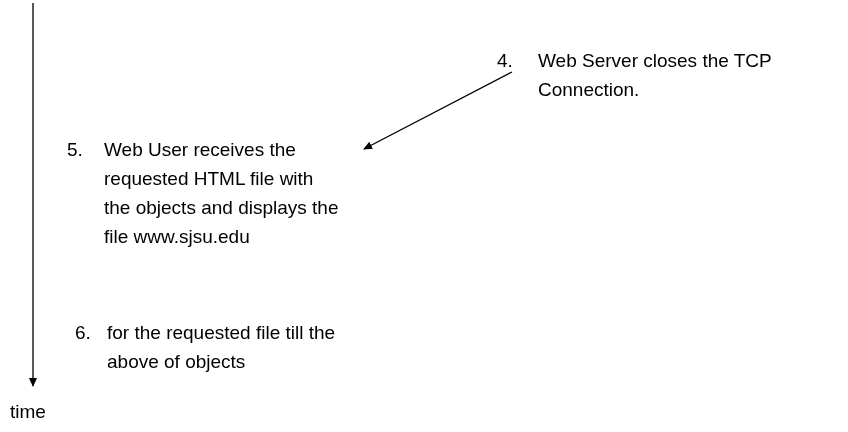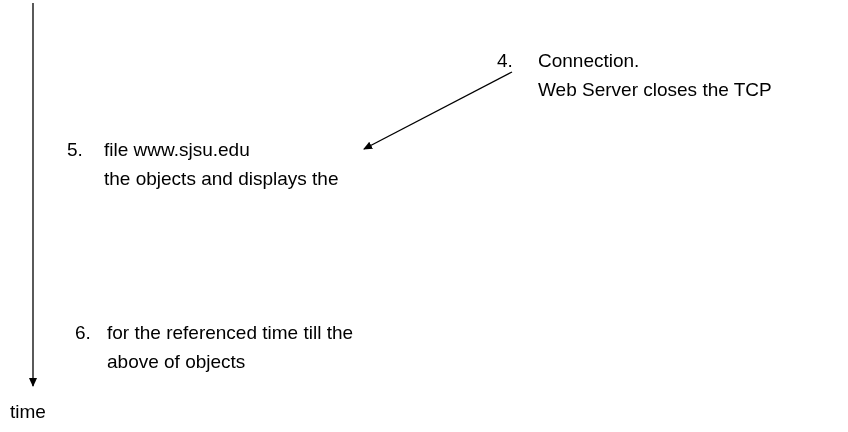--- a/index.html
+++ b/index.html
@@ -57,36 +57,38 @@
         <polygon points="0 0, 9 4, 0 8" fill="#000000"></polygon>
       </marker>
     </defs>
     <line x1="33" y1="3" x2="33" y2="386" stroke="#000000" stroke-width="1.3" marker-end="url(#ah)"></line>
     <line x1="512" y1="72" x2="364" y2="149" stroke="#000000" stroke-width="1.3" marker-end="url(#ah)"></line>
   </svg>
 
   <div class="step" id="step4">
     <span class="num">4.</span>
     <span class="lines">
+      <div>Web Server closes the TCP</div>
       <div>Connection.</div>
-      <div>Web Server closes the TCP</div>
     </span>
   </div>
 
   <div class="step" id="step5">
     <span class="num">5.</span>
     <span class="lines">
+      <div>Web User receives the</div>
+      <div>requested HTML file with</div>
+      <div>the objects and displays the</div>
       <div>file www.sjsu.edu</div>
-      <div>the objects and displays the</div>
     </span>
   </div>
 
   <div class="step" id="step6">
     <span class="num">6.</span>
     <span class="lines">
-      <div>for the referenced time till the</div>
+      <div>for the requested file till the</div>
       <div>above of objects</div>
     </span>
   </div>
 
   <div class="time-label">time</div>
 
 </div>
 
 </body></html>

